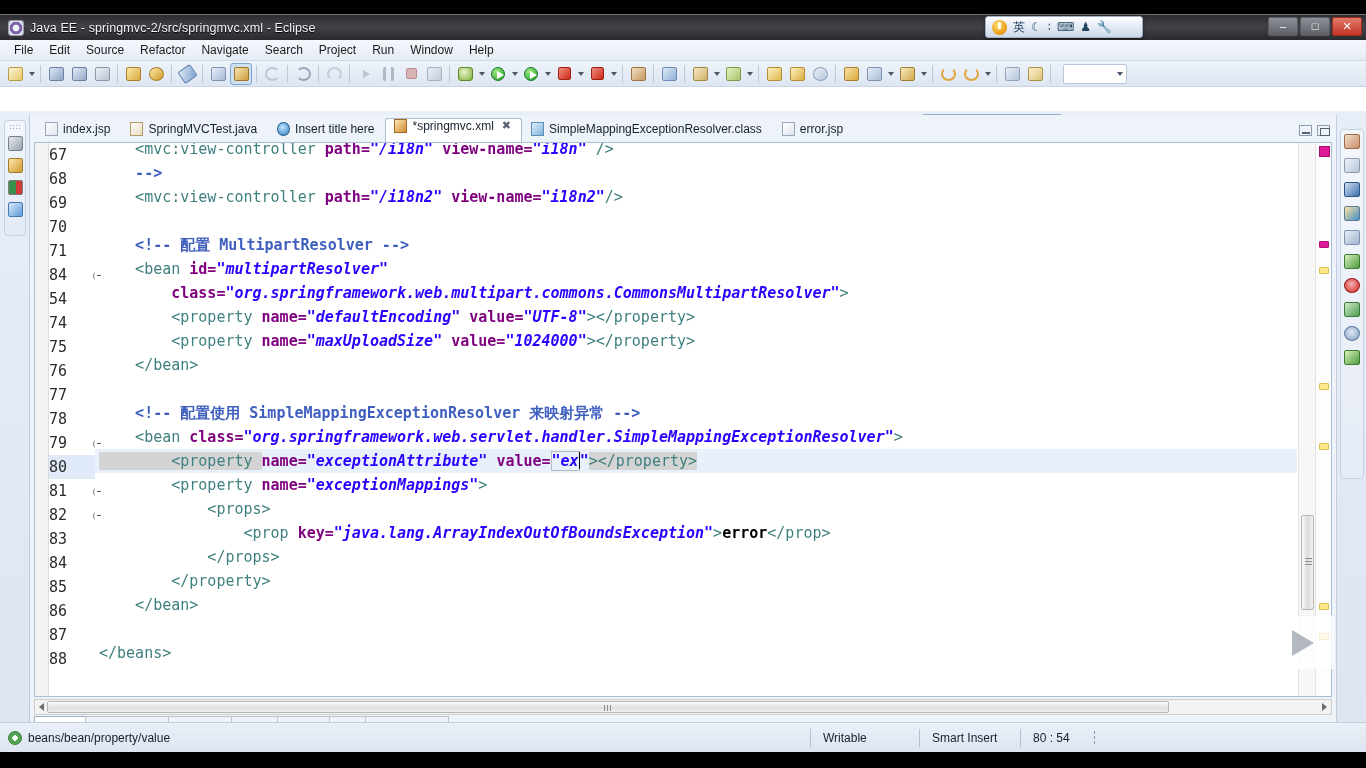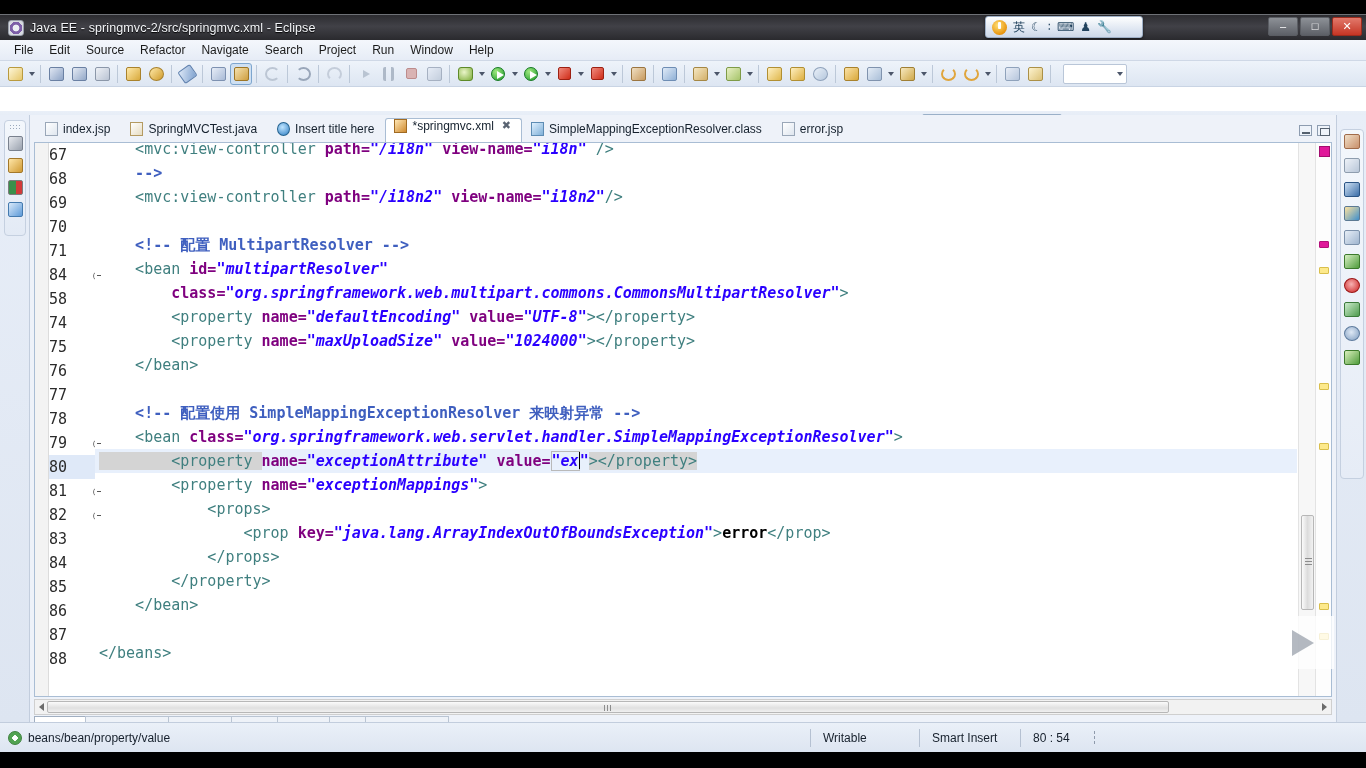--- a/index.html
+++ b/index.html
@@ -583,21 +583,21 @@
 
     <div class="codewrap">
       <div class="markerbar"></div>
       <div class="gutter" id="gutter">
           <div class="ln">67</div>
           <div class="ln">68</div>
           <div class="ln">69</div>
           <div class="ln">70</div>
           <div class="ln">71</div>
           <div class="ln fold">84</div>
-          <div class="ln">58</div>
+          <div class="ln">54</div>
           <div class="ln">74</div>
           <div class="ln">75</div>
           <div class="ln">76</div>
           <div class="ln">77</div>
           <div class="ln">78</div>
           <div class="ln fold">79</div>
           <div class="ln lnhl">80</div>
           <div class="ln fold">81</div>
           <div class="ln fold">82</div>
           <div class="ln">83</div>

